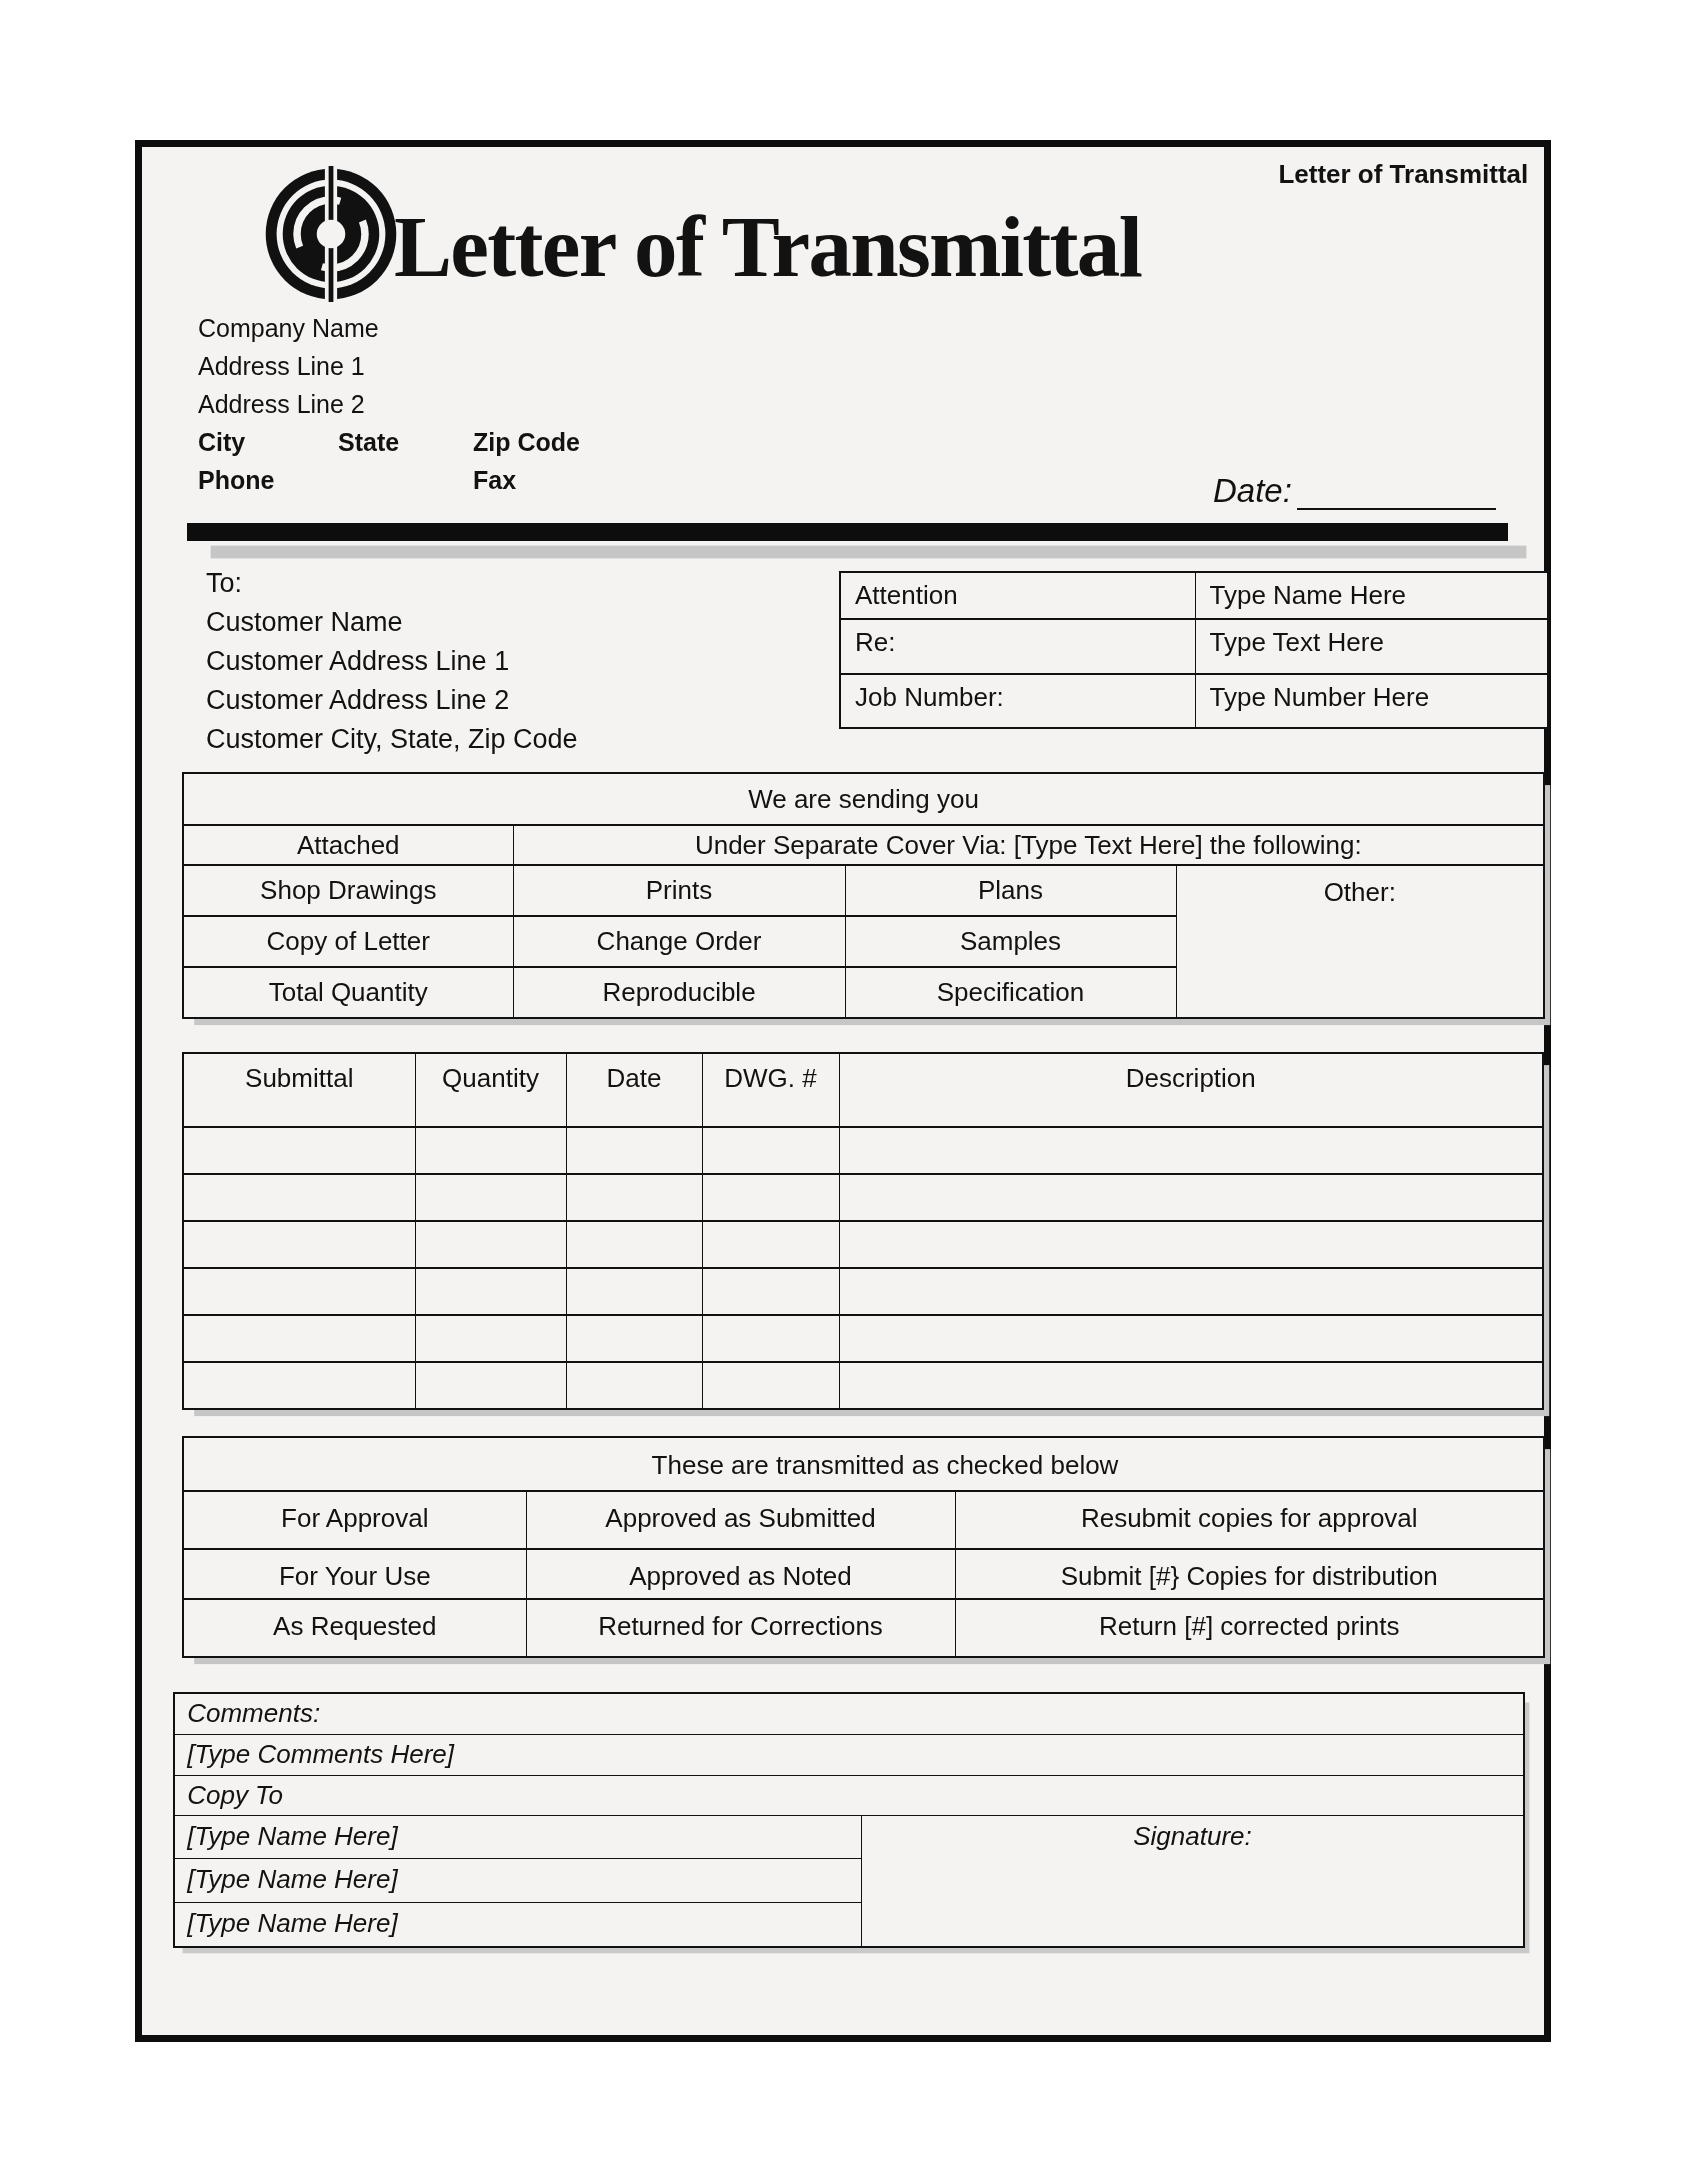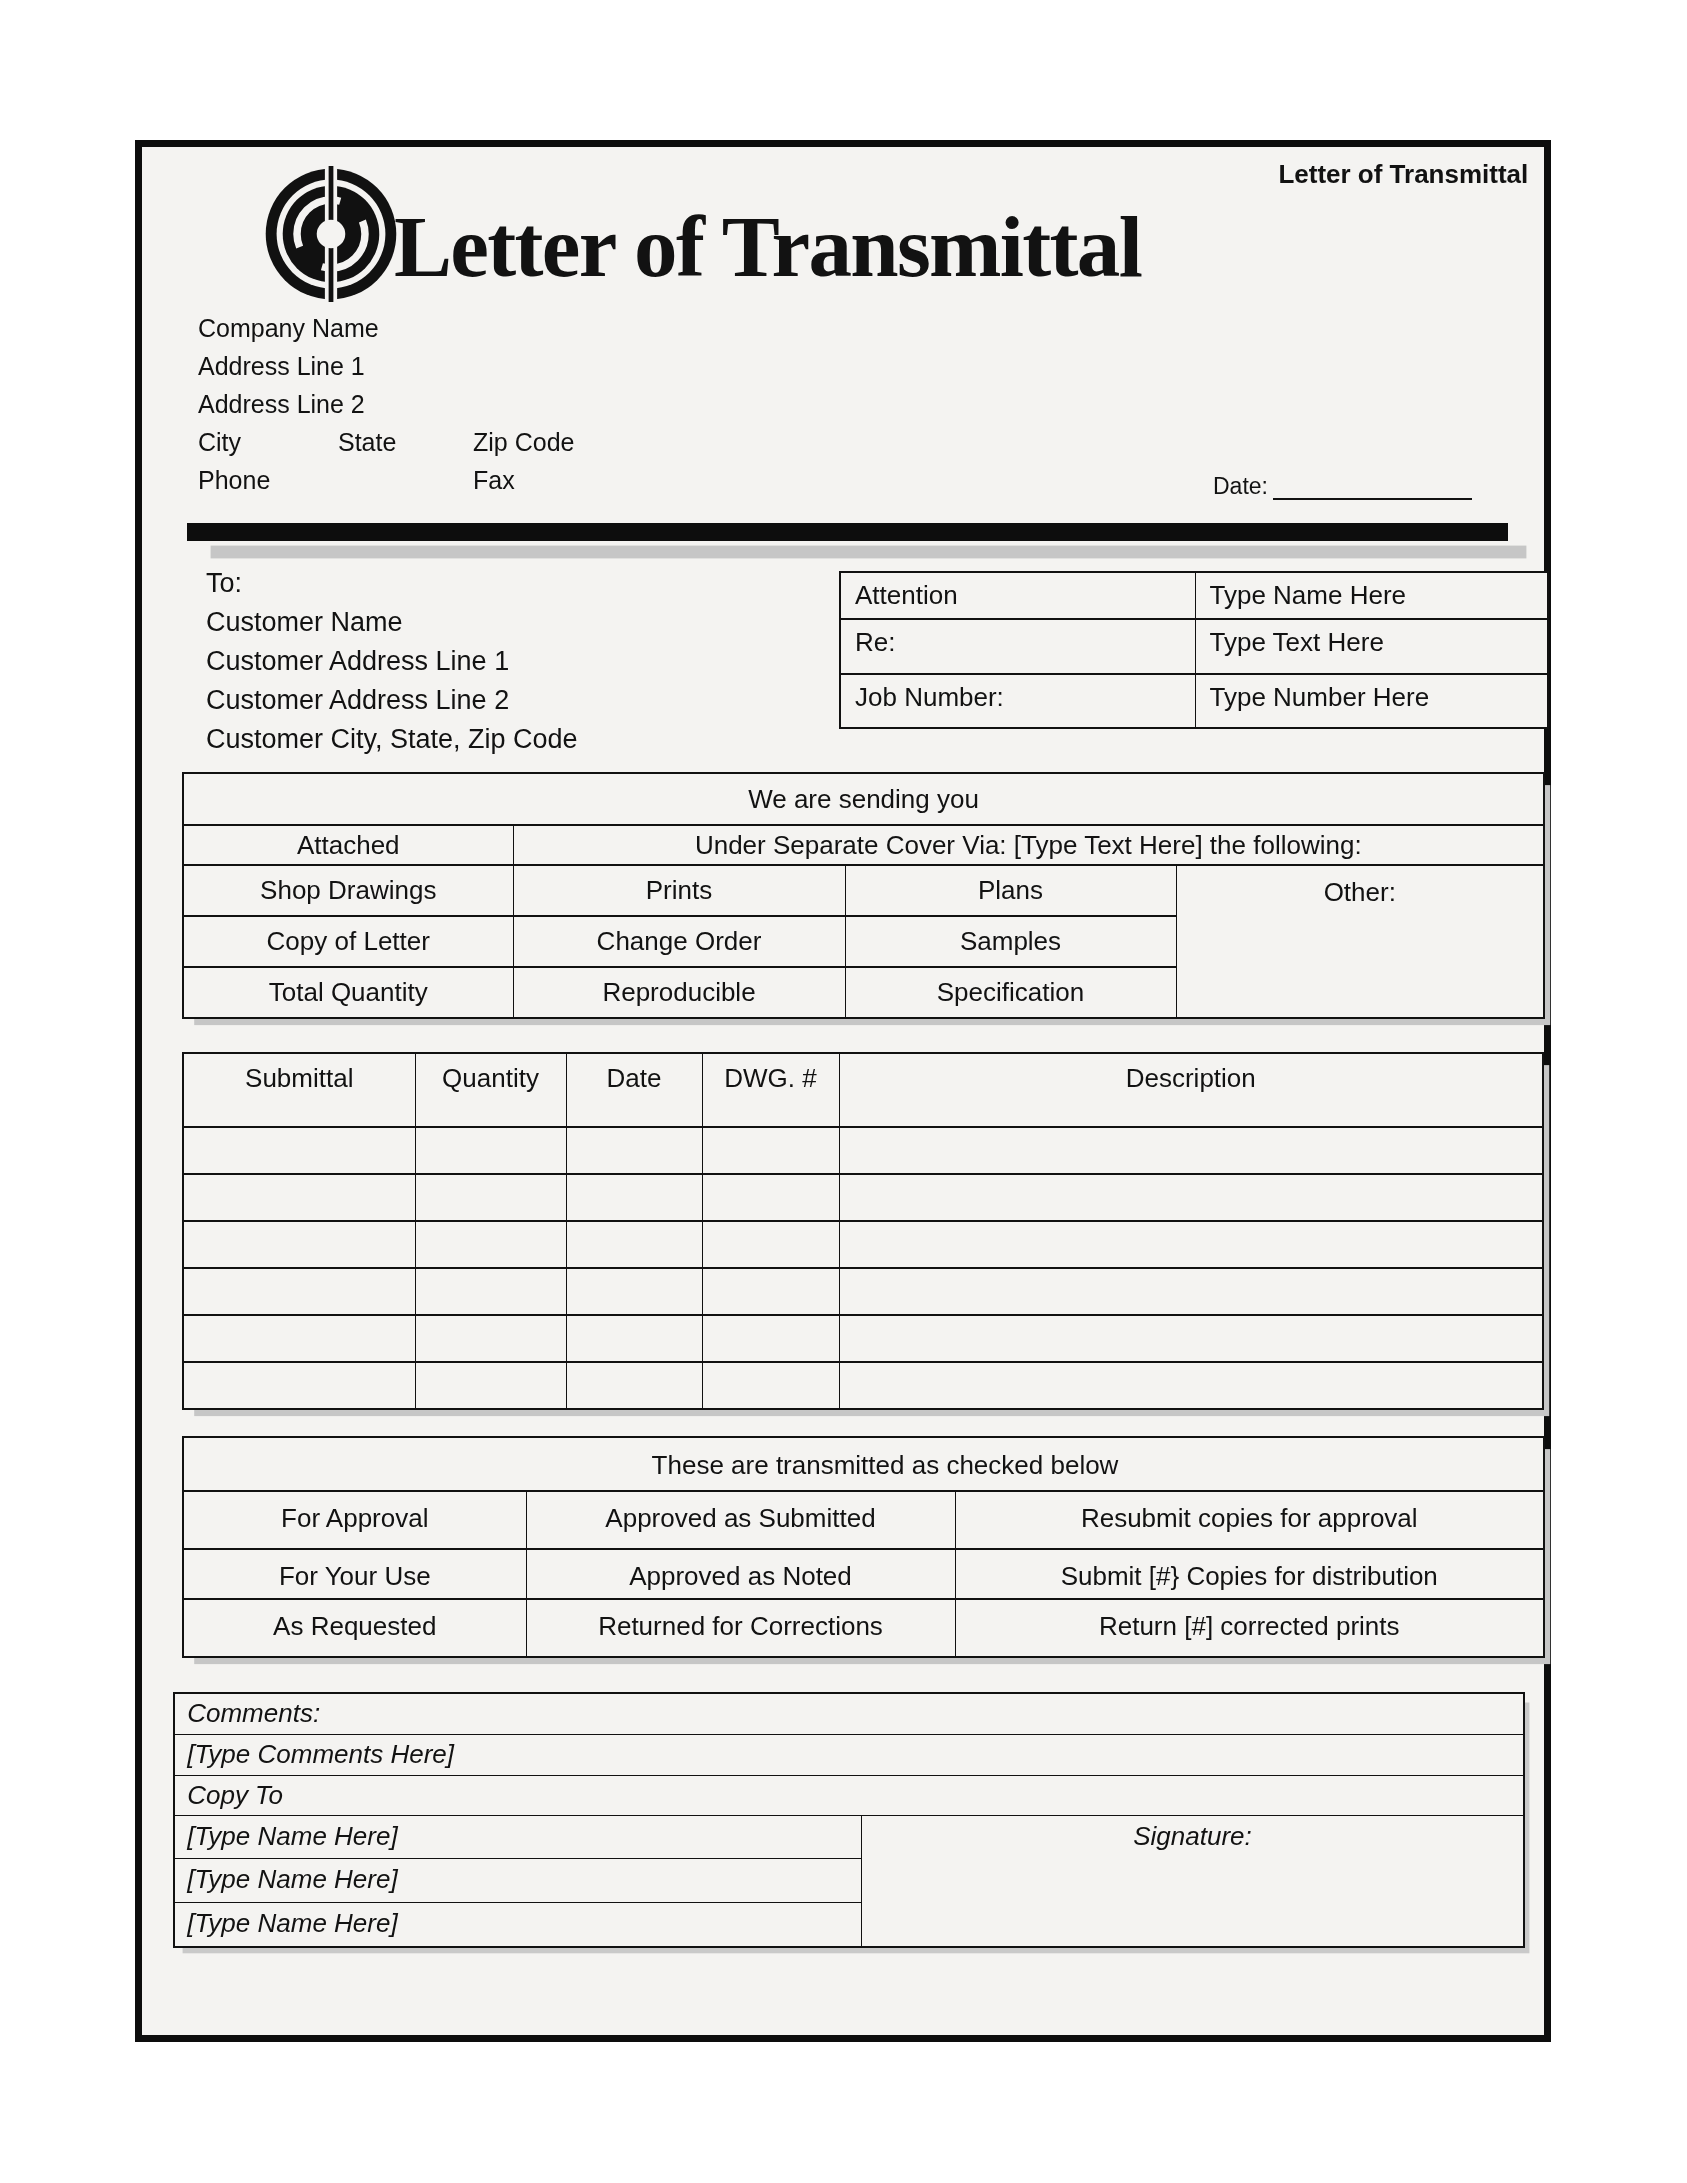--- a/index.html
+++ b/index.html
@@ -19,26 +19,26 @@
   .logo{position:absolute;left:121px;top:19px;width:136px;height:136px;}
   .big-title{
     position:absolute;left:252px;top:54px;
     font-family:"Liberation Serif", serif;font-weight:bold;
     font-size:87px;line-height:1.05;letter-spacing:-1.7px;white-space:nowrap;
   }
   .company{
     position:absolute;left:56px;top:162px;
     font-size:25px;line-height:38px;
   }
-  .company .cols{display:flex;}
+  .company .cols{display:flex;font-weight:bold;}
   .company .w160{width:140px;}
   .company .w155{width:135px;}
   .company .w315{width:275px;}
   .date-line{
-    position:absolute;left:1071px;top:325px;font-size:23px;white-space:nowrap;
+    position:absolute;left:1071px;top:325px;font-size:33px;white-space:nowrap;font-style:italic;
   }
   .date-underline{
     display:inline-block;width:199px;height:26px;margin-left:5.2px;
     border-bottom:2.6px solid #121212;vertical-align:bottom;
   }
   .rule{
     position:absolute;left:45px;top:376px;width:1321px;height:18.3px;
     background:#0d0d0d;box-shadow:21px 20px 0 -2.6px #c6c6c6;
   }
   .to-block{

